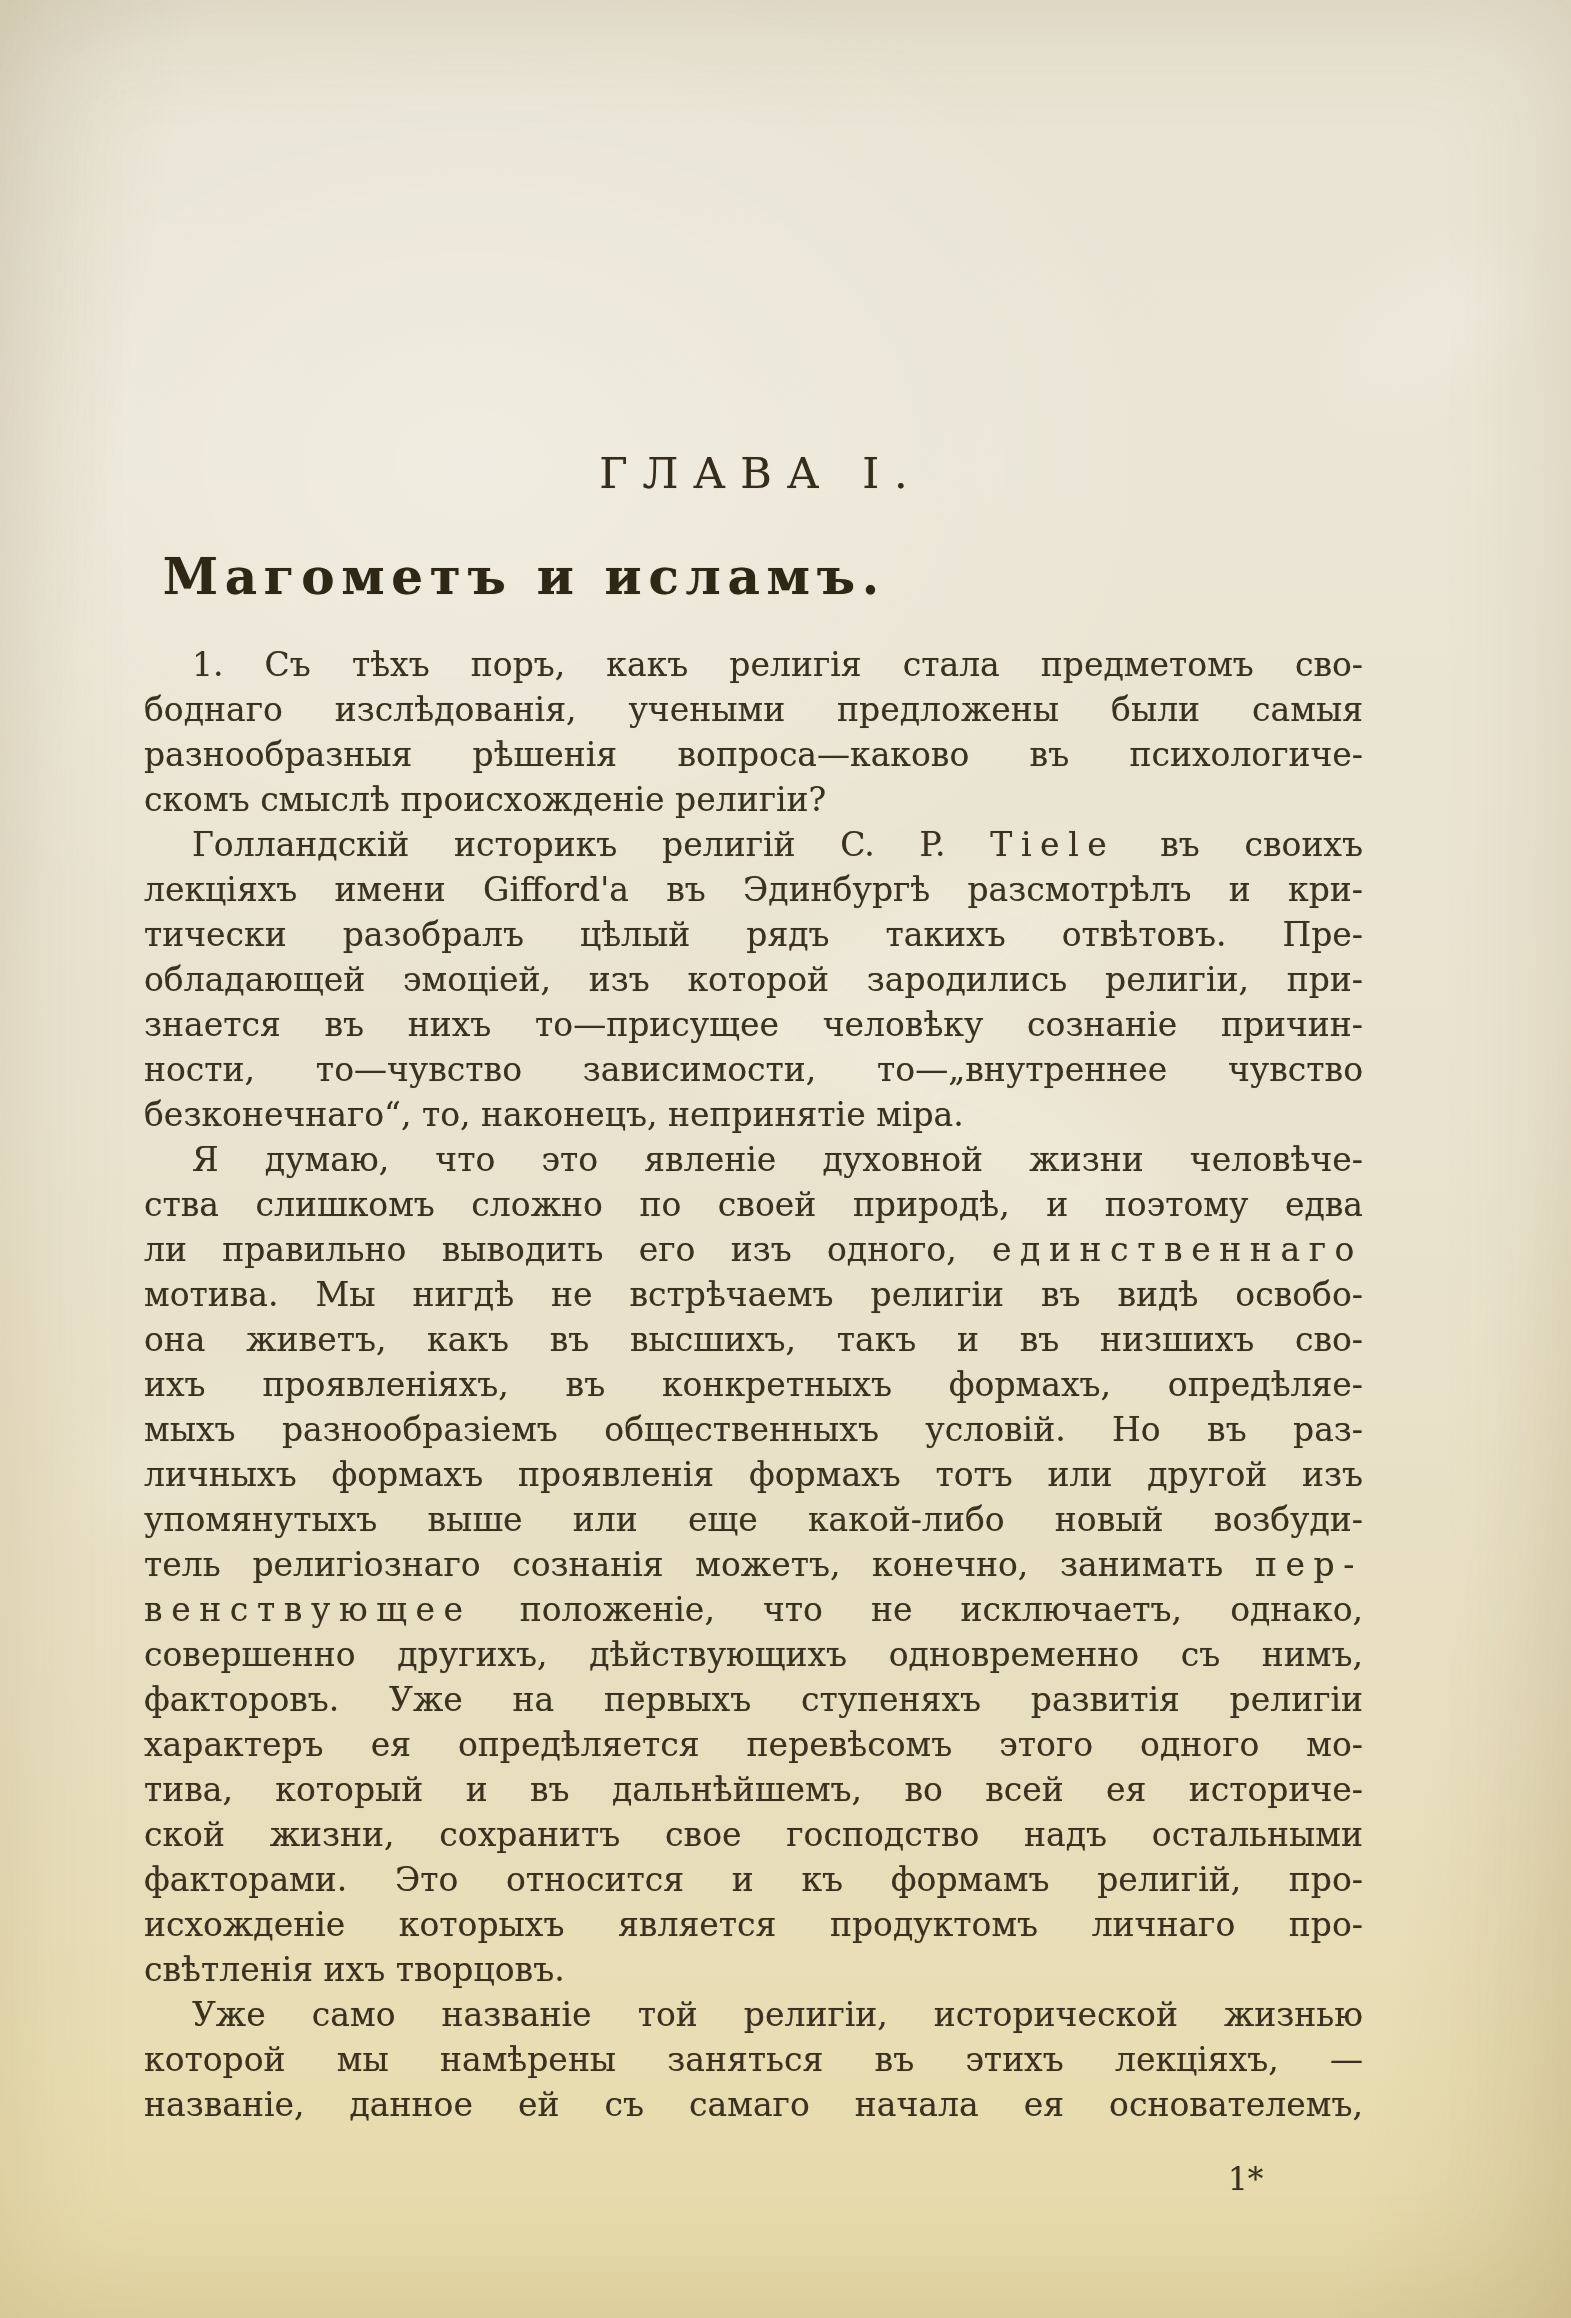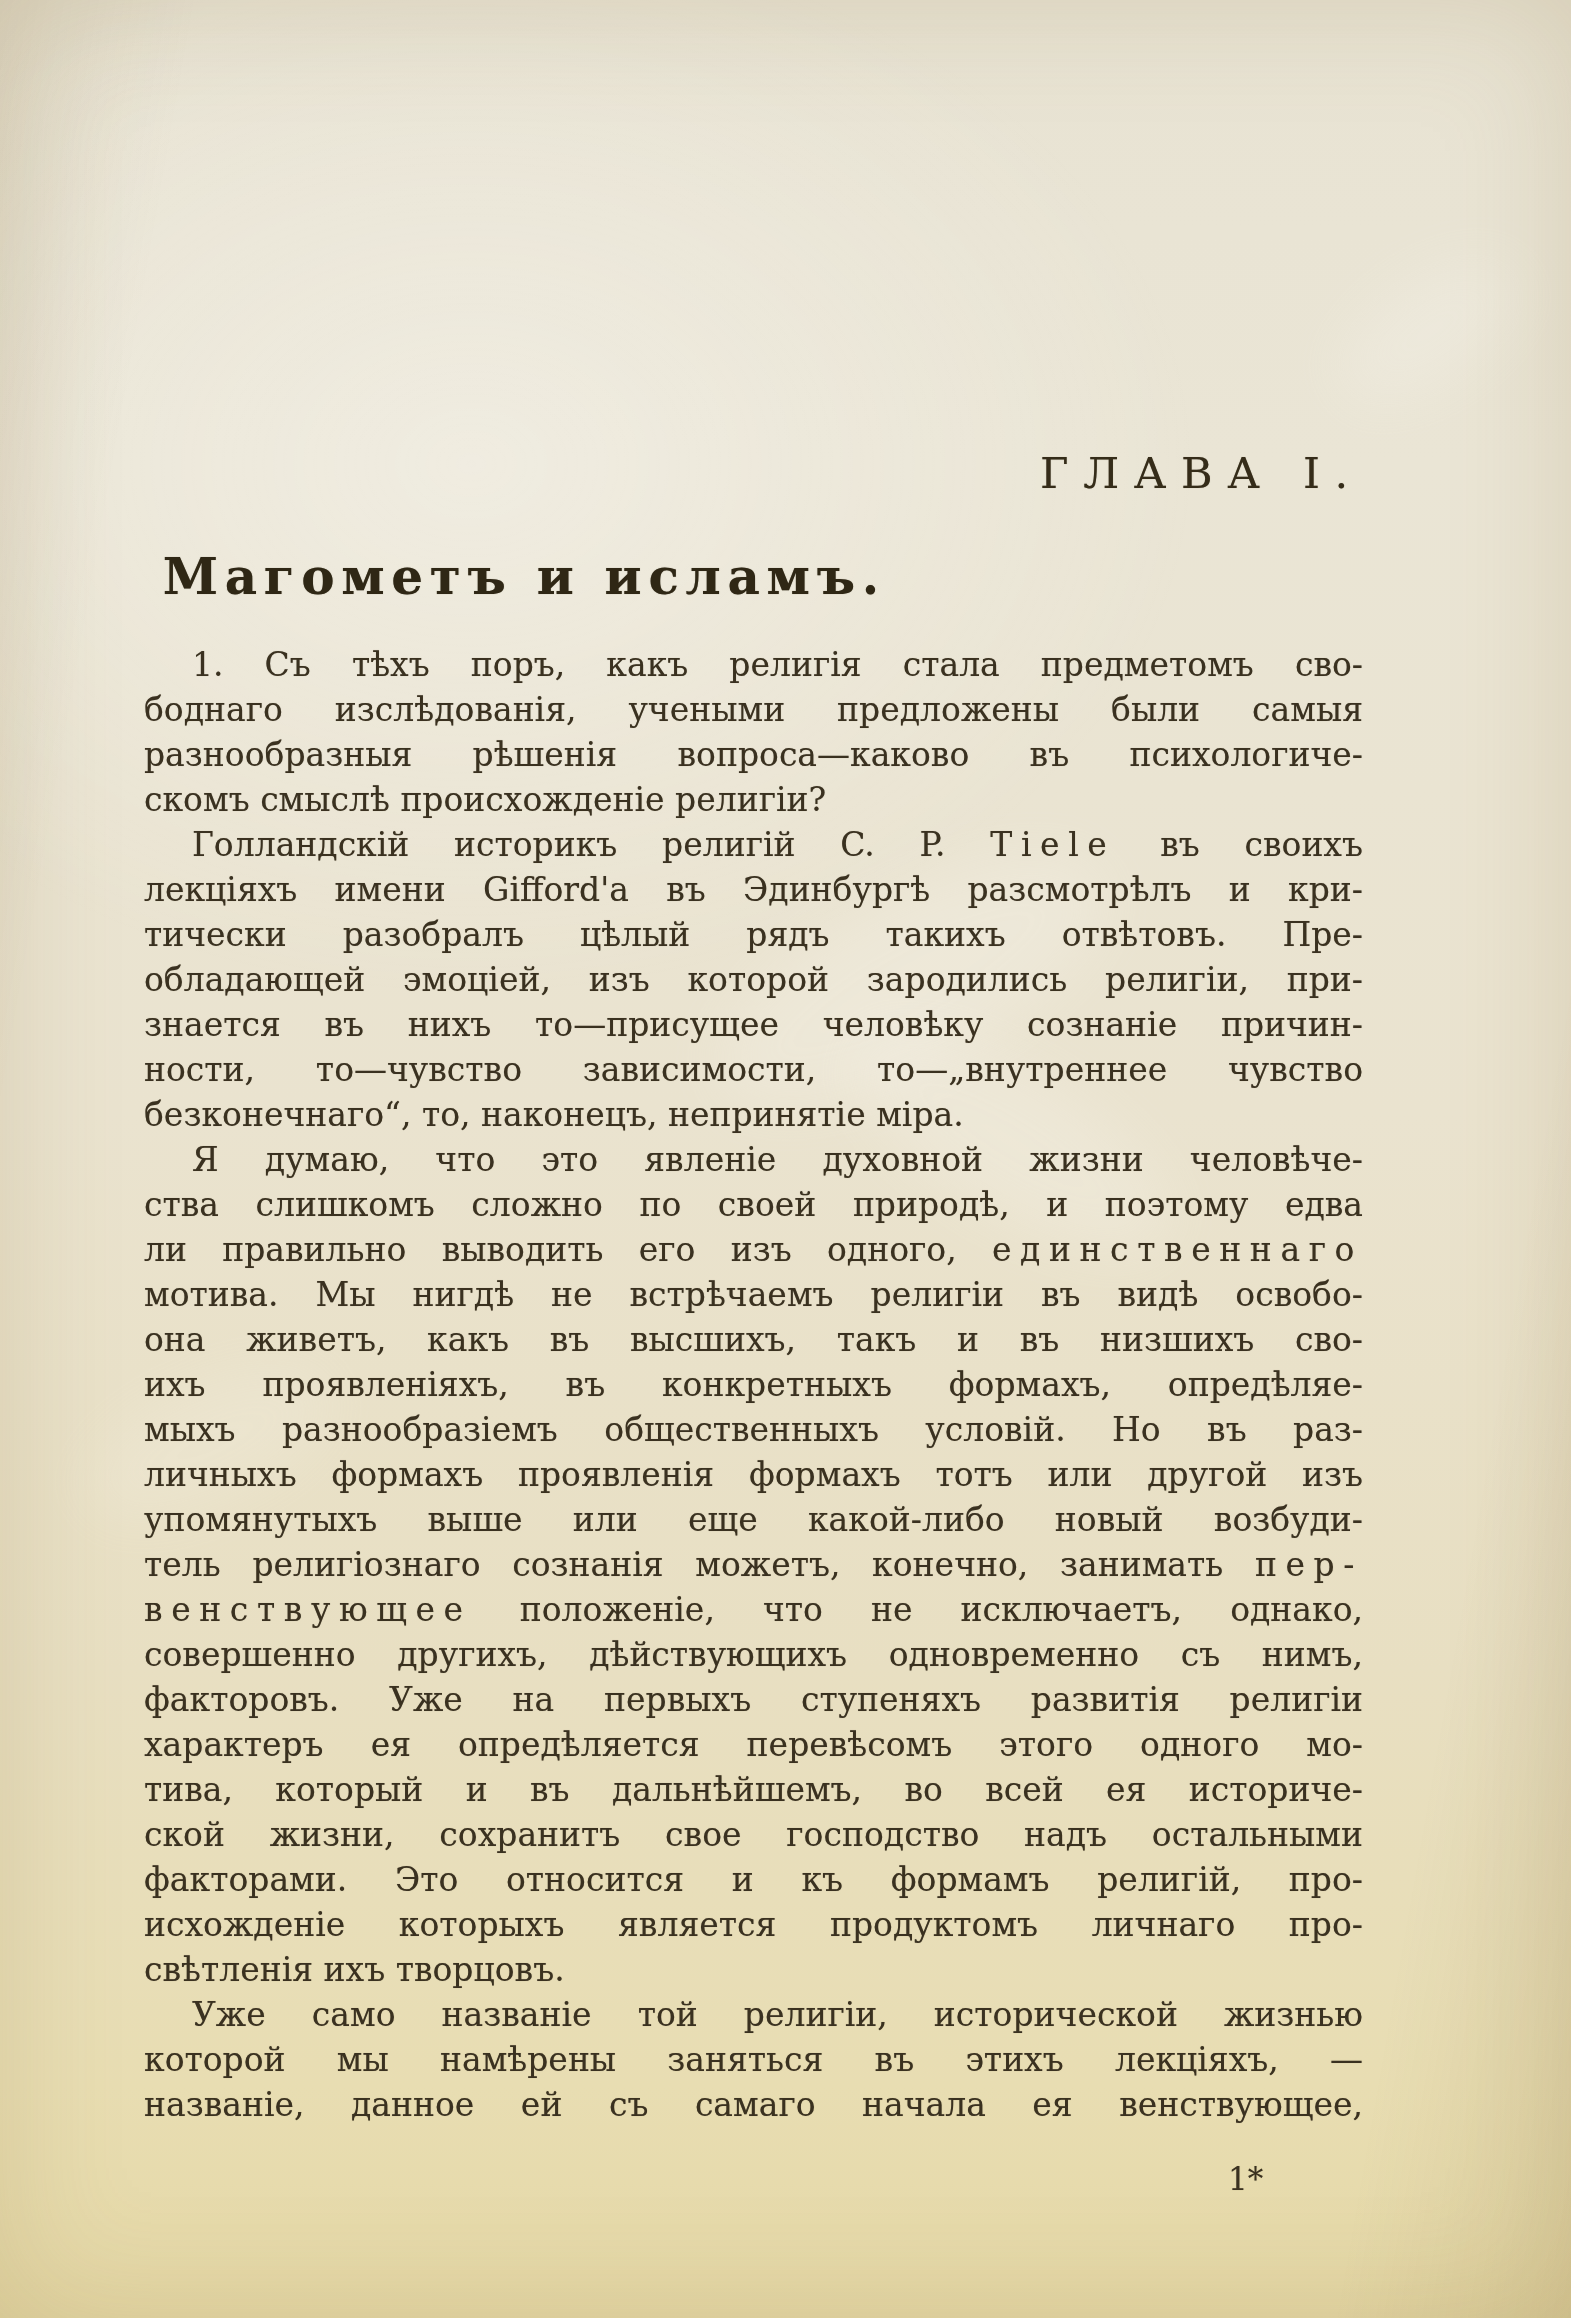--- a/index.html
+++ b/index.html
@@ -20,21 +20,21 @@
   .sheet::after {
     content: "";
     position: absolute; inset: 0;
     box-shadow: inset 0 0 127px rgba(140,115,60,0.20);
     pointer-events: none;
   }
   .chapter {
     position: absolute;
     top: 448px; left: 144px; width: 1219px;
     margin: 0;
-    text-align: right;
+    text-align: center;
     font-weight: normal;
     font-size: 43px;
     letter-spacing: 14.7px;
     text-indent: 14.7px;
     color: #352c19;
     text-shadow: 0 0 0.7px rgba(53,44,25,0.45);
   }
   .booktitle {
     position: absolute;
     top: 535px; left: 144px; width: 1219px;
@@ -126,19 +126,19 @@
       <div class="line"><span>совершенно другихъ, дѣйствующихъ одновременно съ нимъ,</span></div>
       <div class="line"><span>факторовъ. Уже на первыхъ ступеняхъ развитія религіи</span></div>
       <div class="line"><span>характеръ ея опредѣляется перевѣсомъ этого одного мо-</span></div>
       <div class="line"><span>тива, который и въ дальнѣйшемъ, во всей ея историче-</span></div>
       <div class="line"><span>ской жизни, сохранитъ свое господство надъ остальными</span></div>
       <div class="line"><span>факторами. Это относится и къ формамъ религій, про-</span></div>
       <div class="line"><span>исхожденіе которыхъ является продуктомъ личнаго про-</span></div>
       <div class="line endline"><span>свѣтленія ихъ творцовъ.</span></div>
       <div class="line indent"><span>Уже само названіе той религіи, исторической жизнью</span></div>
       <div class="line"><span>которой мы намѣрены заняться въ этихъ лекціяхъ, —</span></div>
-      <div class="line"><span>названіе, данное ей съ самаго начала ея венствующее,</span></div>
+      <div class="line"><span>названіе, данное ей съ самаго начала ея основателемъ,</span></div>
     </div>
 
   <div class="sig-mark">1*</div>
 
 </div>
 
 
 </body></html>

